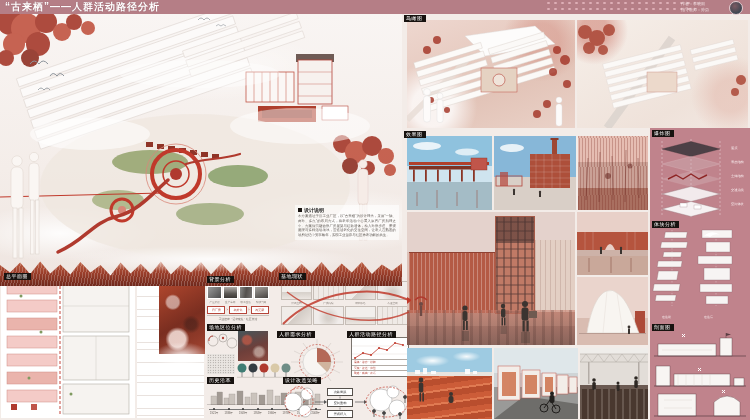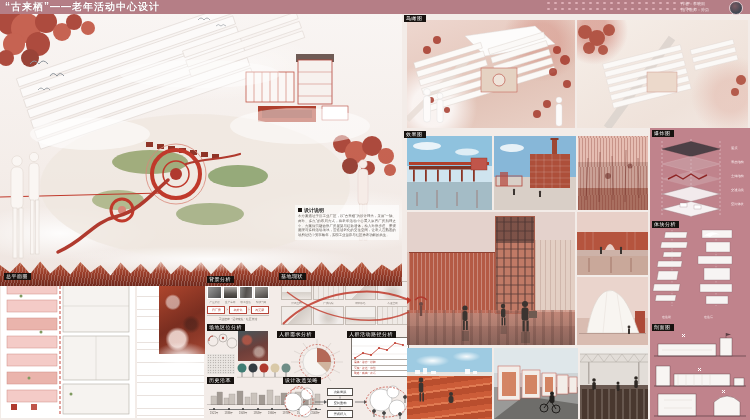--- a/index.html
+++ b/index.html
@@ -155,21 +155,21 @@
   .mass-cap{position:absolute;top:315px;font-size:3px;color:#f2e3e5;z-index:6;}
   svg{display:block;}
 </style>
 </head>
 <body>
 
 <div class="poster">
 
   <div class="header">
     <div class="blossom"></div>
-    <div class="title">“古来栖”——老年活动中心设计</div>
+    <div class="title">“古来栖”——人群活动路径分析</div>
     <div class="credits">
       <div>作者：李晓雨</div>
       <div>指导教师：孙勇</div>
     </div>
     <div class="avatar"></div>
   </div>
 
   <div class="axon">
     <svg width="402" height="258" viewBox="0 0 402 258">
 

